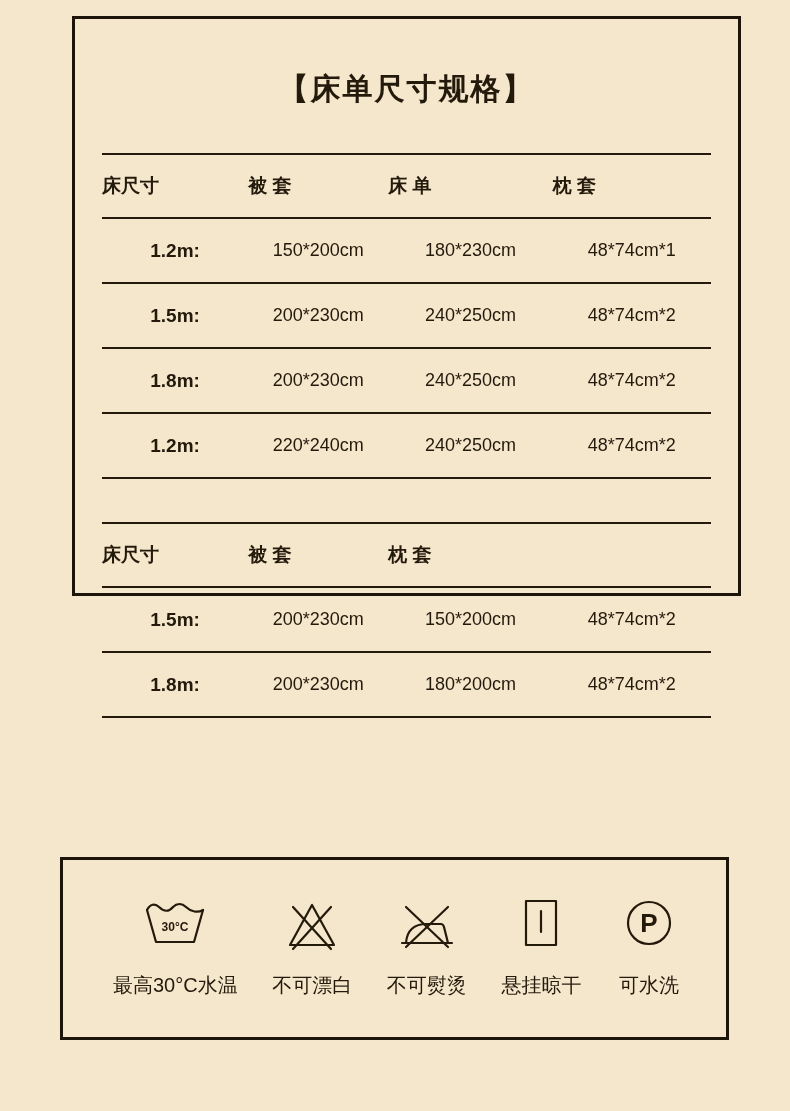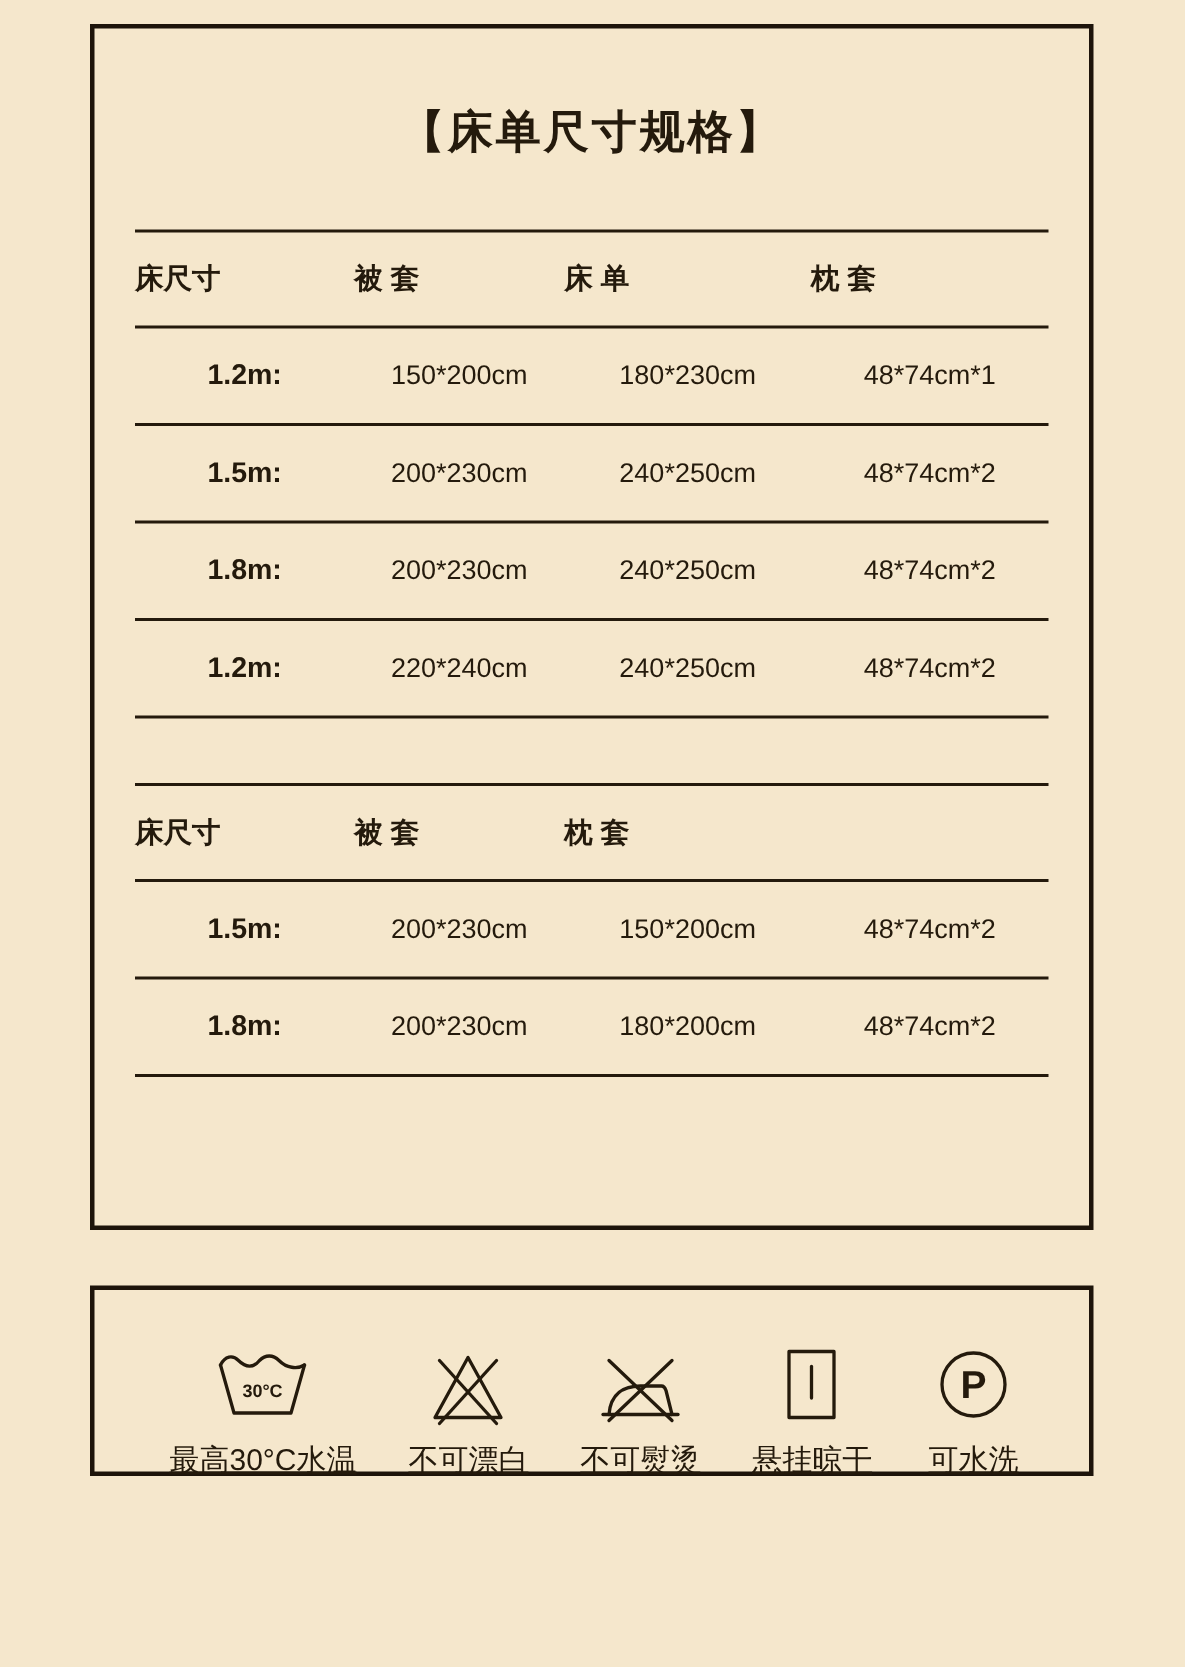--- a/index.html
+++ b/index.html
@@ -5,26 +5,25 @@
   html,body{margin:0;padding:0;}
   body{
     width:790px;height:1111px;position:relative;overflow:hidden;
     background:#f5e7cc;color:#241a0c;
     font-family:"Liberation Sans", sans-serif;
   }
   .panel{
     position:absolute;left:60px;width:669px;box-sizing:border-box;
     border:3px solid #1d140a;
   }
-  #spec-panel{top:16px;height:804px;}
+  #spec-panel{top:16px;height:580px;margin-left:12px;}
   #care-panel{
-    top:857px;height:127px;
+    top:857px;height:183px;
     display:flex;justify-content:space-between;align-items:flex-start;
     padding:34px 44px 0 50px;
-    text-decoration:underline;
   }
   .spec-title{
     margin:52px 0 0;text-align:center;
     font-size:30px;font-weight:700;letter-spacing:2px;line-height:36px;
   }
   .spec-title.second{margin-top:44px;}
   .spec-table{margin:46px 27px 0;}
   .spec-table.second{margin-top:43px;}
   .t-head{
     display:grid;grid-template-columns:24% 23% 27% 26%;
@@ -35,21 +34,21 @@
   .t-row{
     display:grid;grid-template-columns:24% 23% 27% 26%;
     height:63px;align-items:center;text-align:center;
     border-bottom:2px solid #241a0c;
     font-size:18px;
   }
   .t-row .size{font-weight:700;font-size:19px;}
   .care-item{display:flex;flex-direction:column;align-items:center;}
   .care-item svg{display:block;stroke:#241a0c;fill:none;stroke-width:2.2;stroke-linecap:round;stroke-linejoin:round;}
   .care-item svg text{fill:#241a0c;stroke:none;font-family:"Liberation Sans",sans-serif;}
-  .care-label{margin-top:8px;font-size:20px;font-weight:500;white-space:nowrap;}
+  .care-label{margin-top:20px;font-size:20px;font-weight:500;white-space:nowrap;}
 </style>
 </head>
 <body>
 
 <section class="panel" id="spec-panel">
 
   <h2 class="spec-title">【床单尺寸规格】</h2>
 
   <div class="spec-table">
     <div class="t-head">

